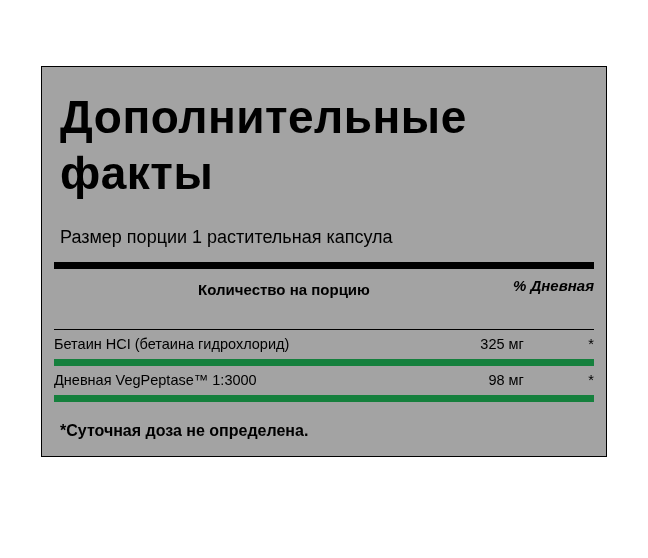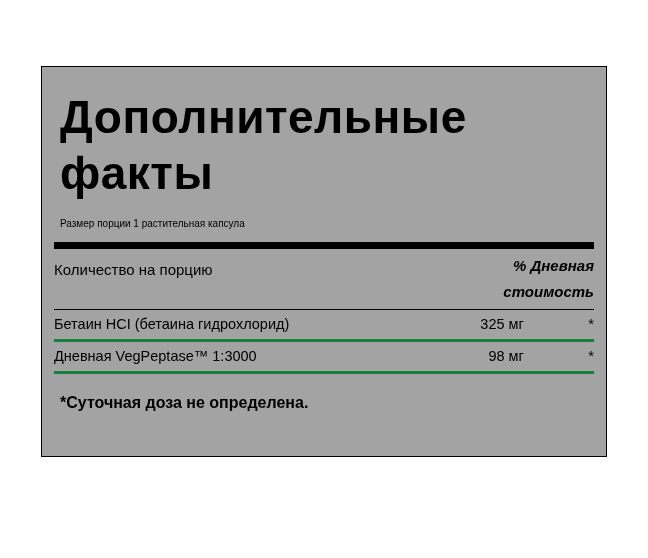--- a/index.html
+++ b/index.html
@@ -27,63 +27,64 @@
   }
   .title {
     font-size: 46px;
     font-weight: bold;
     line-height: 1.22;
     letter-spacing: 0.5px;
     margin: 22px 0 0 6px;
     word-spacing: 4px;
   }
   .serving {
-    font-size: 10px;
-    margin: 16px 0 0 6px;
+    font-size: 18px;
+    margin: 25px 0 0 6px;
     line-height: 1.3;
   }
   .rule-thick {
     border-top: 7px solid #000000;
     margin: 12px 0 0 0;
   }
   .rule-thin {
     border-top: 1px solid #000000;
     margin: 0;
   }
   .header-row {
     position: relative;
     height: 60px;
   }
   .amount-per-serving {
     position: absolute;
     left: 0;
     right: 0;
     top: 12px;
+    text-align: center;
     font-size: 15px;
-    font-weight: normal;
+    font-weight: bold;
     padding-right: 80px;
   }
   .daily-value {
     position: absolute;
     right: 0;
     top: 4px;
     width: 120px;
     text-align: right;
     font-size: 15px;
     font-weight: bold;
     line-height: 1.7;
     font-style: italic;
   }
   table.facts {
     width: 100%;
     border-collapse: collapse;
     table-layout: fixed;
   }
   table.facts td {
-    border-bottom: 3px solid #15803d;
+    border-bottom: 7px solid #15803d;
     padding: 6px 0 7px 0;
     font-size: 14.5px;
     vertical-align: middle;
     margin-top: 24px;
   }
   td.name { width: 54%; text-align: left; padding-left: 6px; }
   td.amount { width: 33%; text-align: right; }
   td.dv { width: 13%; text-align: right; padding-right: 4px; }
   .footnote {
     font-size: 16px;
@@ -99,21 +100,20 @@
   <div class="title">Дополнительные факты</div>
 
   <div class="serving">Размер порции 1 растительная капсула</div>
 
   <div class="rule-thick"></div>
 
   <div class="header-row">
     <div class="amount-per-serving">Количество на порцию</div>
     <div class="daily-value">
       <div>% Дневная</div>
-      <div>стоимость</div>
     </div>
   </div>
 
   <div class="rule-thin"></div>
 
   <table class="facts">
     <tbody>
       <tr>
         <td class="name">Бетаин HCI (бетаина гидрохлорид)</td>
         <td class="amount">325 мг</td>

